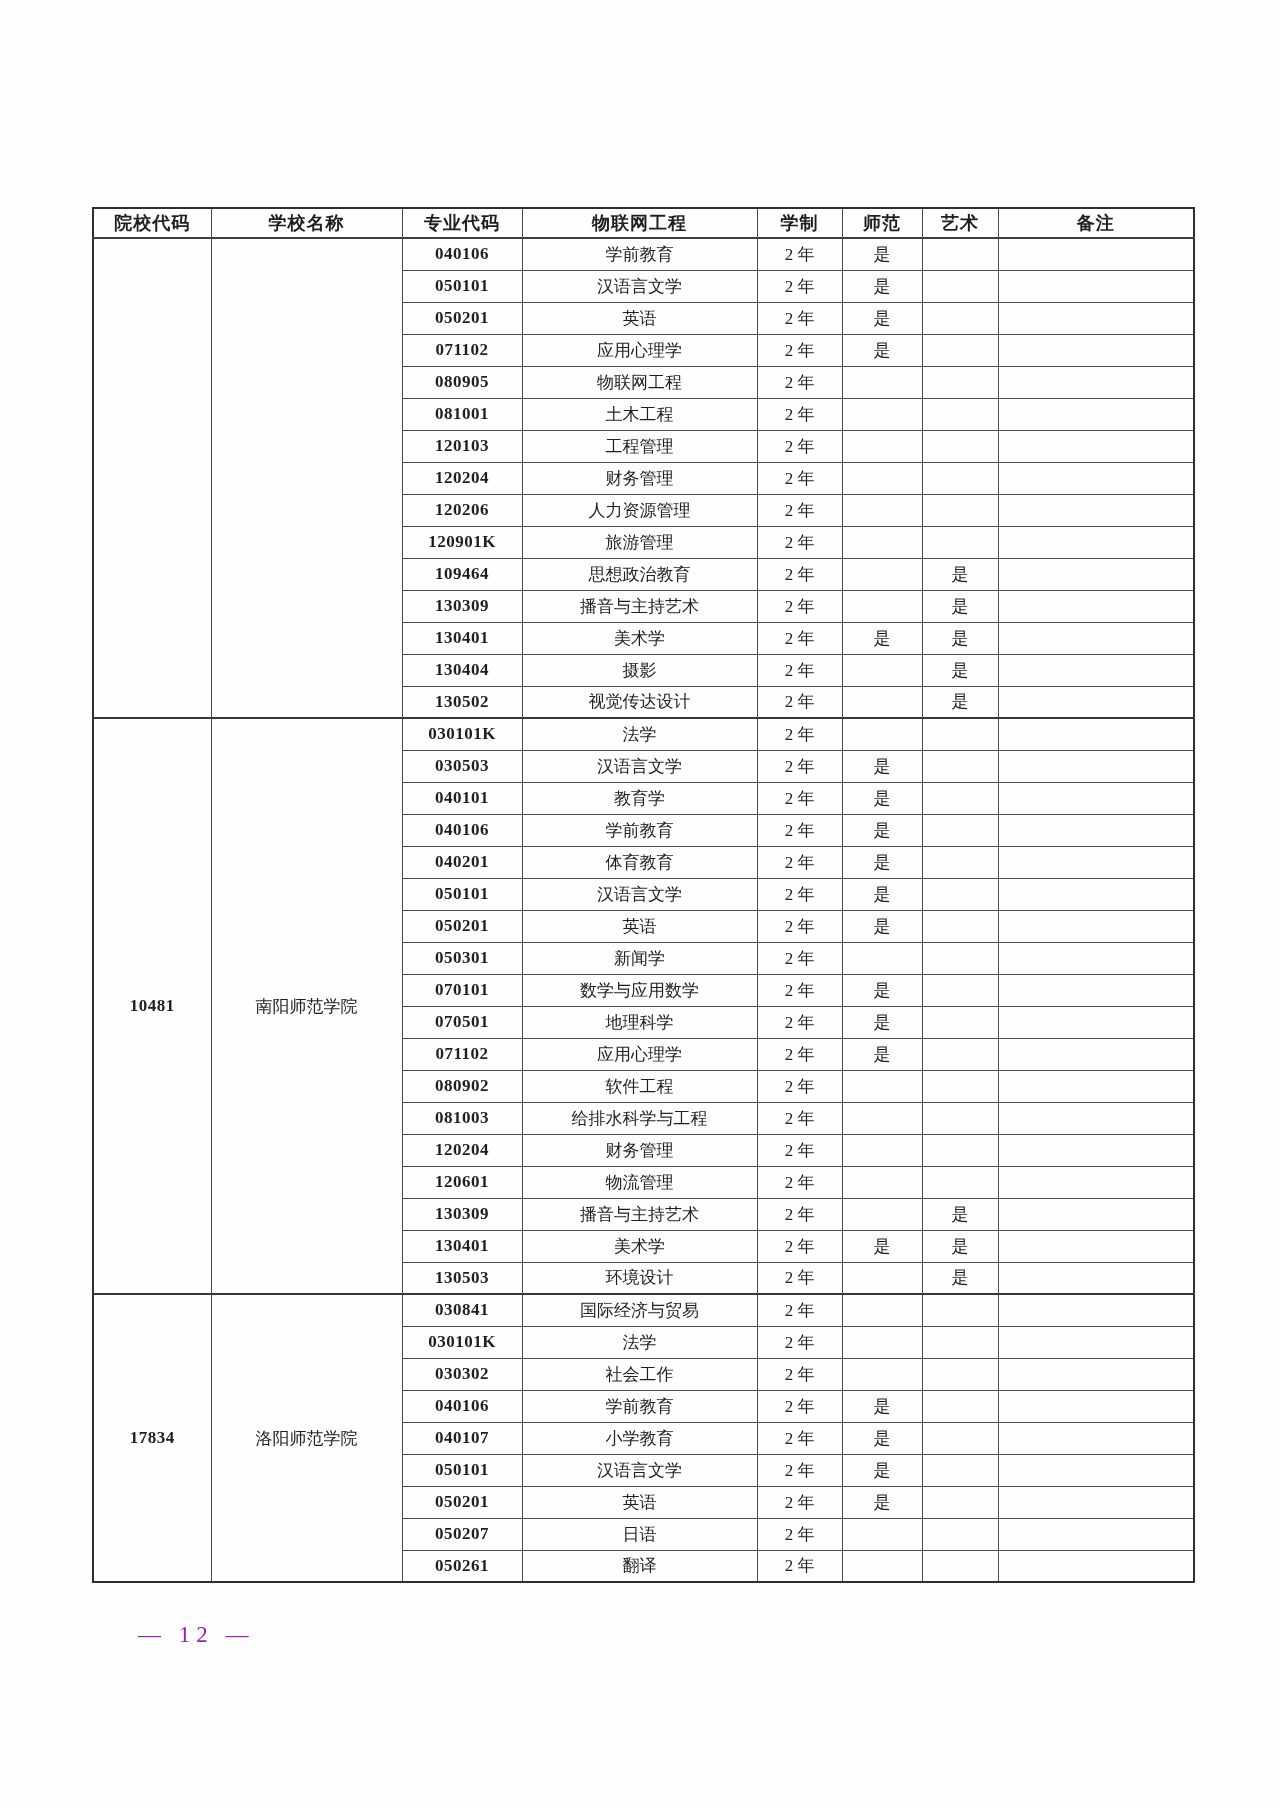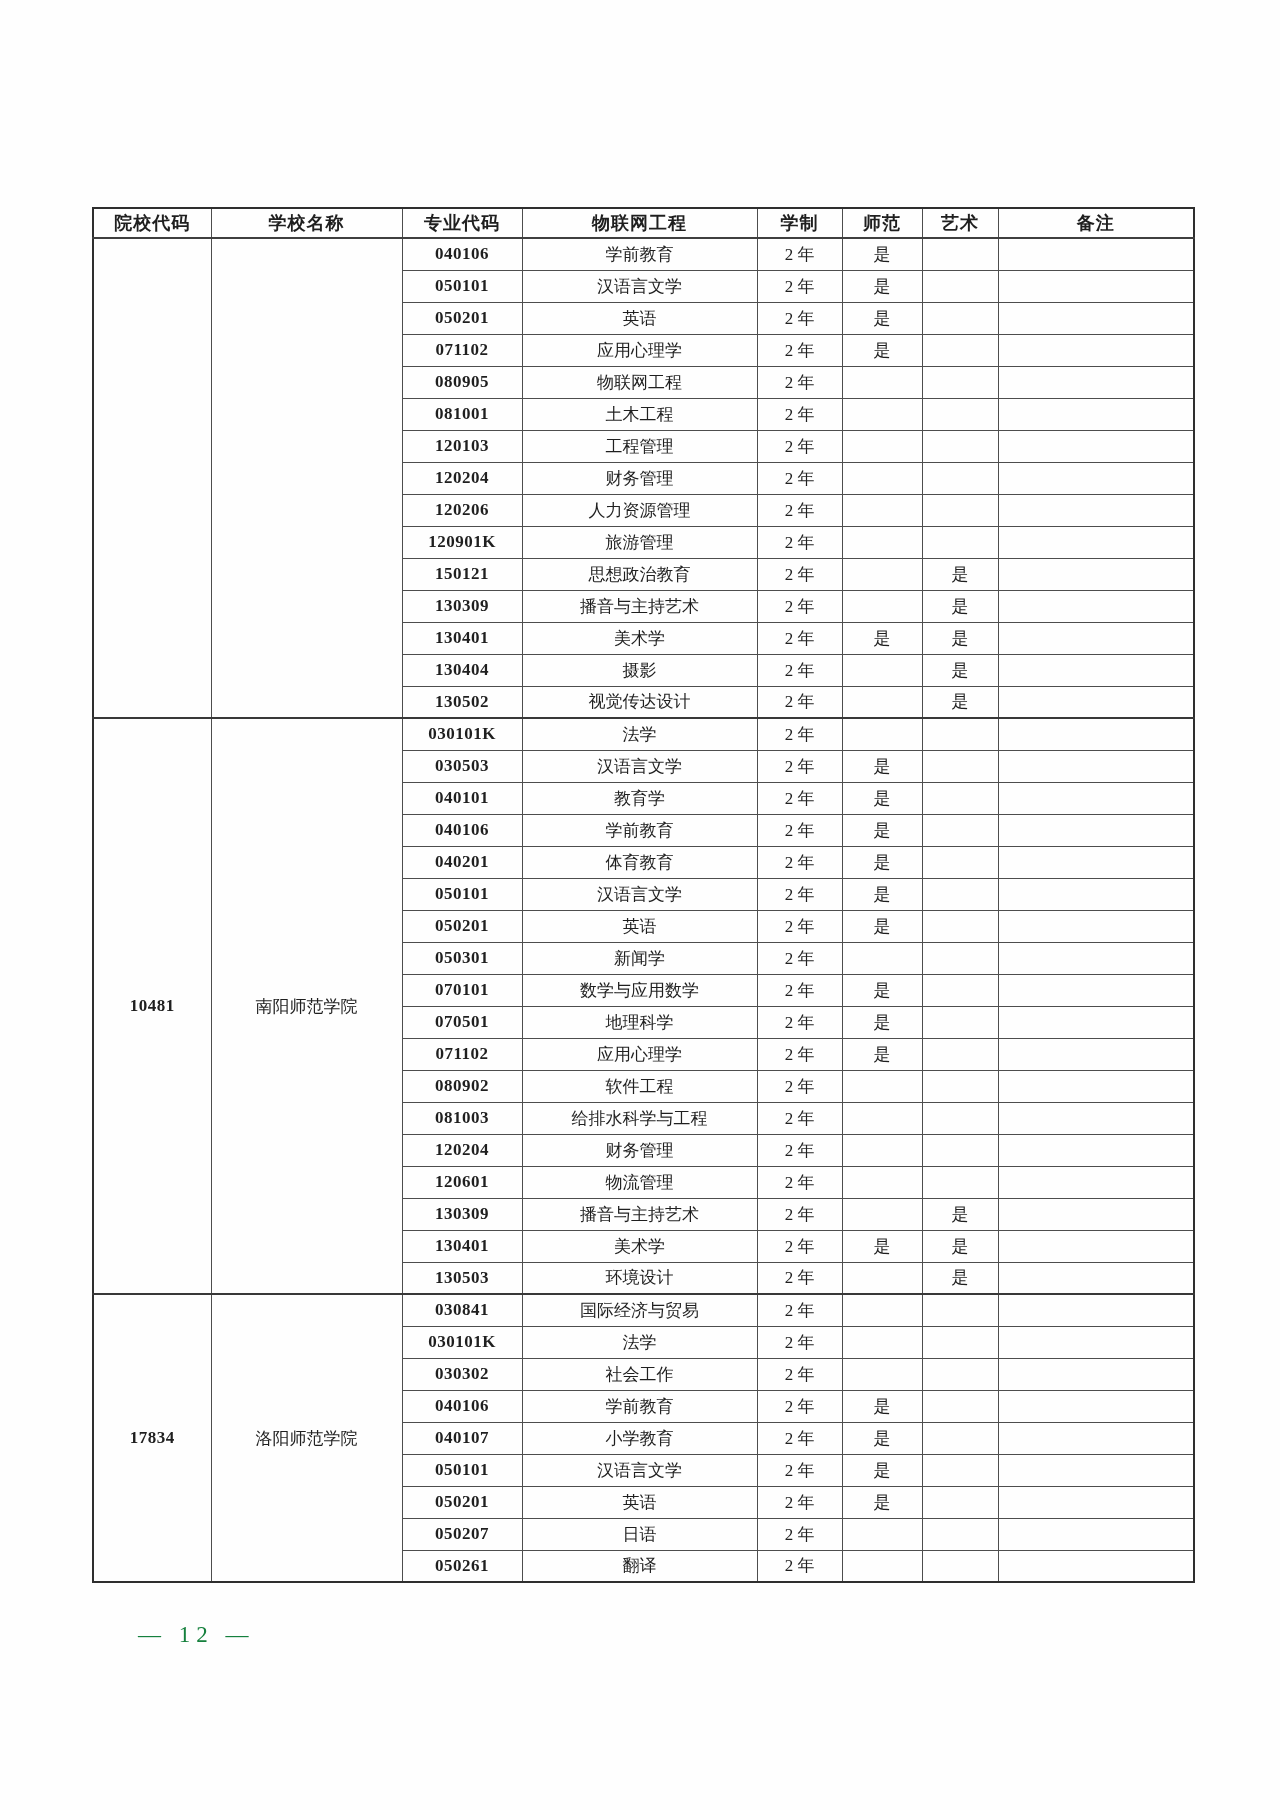--- a/index.html
+++ b/index.html
@@ -51,21 +51,21 @@
     font-size: 17.5px;
     letter-spacing: 0.5px;
     font-weight: bold;
   }
   tr.block-start td { border-top: 2px solid #383838; }
   .footer-pageno {
     position: absolute;
     left: 138px;
     top: 1622px;
     font-size: 23px;
-    color: #15803d;
+    color: #a21caf;
     letter-spacing: 6px;
     font-family: "Liberation Serif", "DejaVu Serif", serif;
   }
 </style>
 </head>
 <body>
 
 <div class="page">
 
   <table class="majors">
@@ -168,21 +168,21 @@
         </tr>
         <tr>
           <td class="major-code">120901K</td>
           <td>旅游管理</td>
           <td>2 年</td>
           <td></td>
           <td></td>
           <td></td>
         </tr>
         <tr>
-          <td class="major-code">150121</td>
+          <td class="major-code">109464</td>
           <td>思想政治教育</td>
           <td>2 年</td>
           <td></td>
           <td>是</td>
           <td></td>
         </tr>
         <tr>
           <td class="major-code">130309</td>
           <td>播音与主持艺术</td>
           <td>2 年</td>

